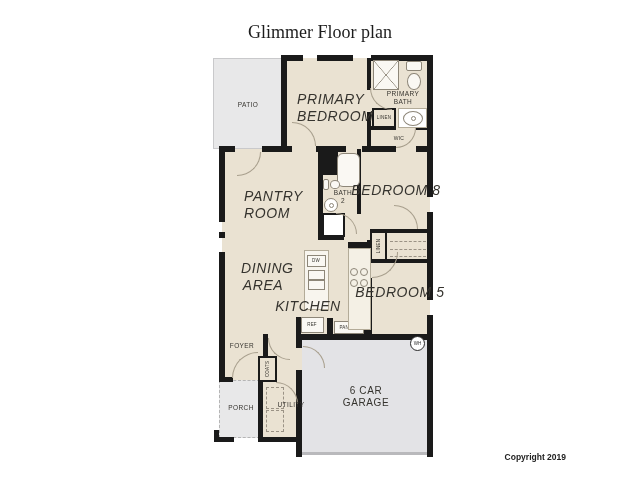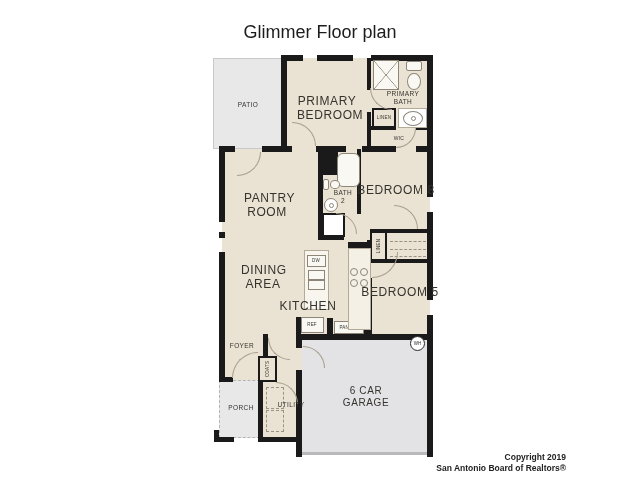--- a/index.html
+++ b/index.html
@@ -8,21 +8,21 @@
   #canvas{position:absolute;inset:0;width:640px;height:480px;}
   
   .floor{position:absolute;background:var(--floor,#eae2d2);}
   .outdoor{position:absolute;background:var(--outdoor,#e8e8e9);}
   .garagefloor{position:absolute;background:var(--garage,#e3e3e6);}
   
   .w{position:absolute;background:var(--wall,#1a1a1a);}
   
   .lbl{position:absolute;transform:translate(-50%,-50%);text-align:center;
        color:var(--text,#35332e);letter-spacing:.6px;line-height:1.2;font-weight:400;}
-  .lbl.big{font-size:12px;}
+  .lbl.big{font-size:14px;font-style:italic;}
   .lbl.med{font-size:6.5px;letter-spacing:.4px;}
   .lbl.sm{font-size:4.5px;letter-spacing:.2px;}
   .lbl.nowrap{white-space:nowrap;}
   .lbl.vert{writing-mode:vertical-rl;transform:translate(-50%,-50%) rotate(180deg);}
   
   .fix{position:absolute;border:1px solid var(--fixture,#8d8678);background:#faf8f3;box-sizing:border-box;}
   .xpattern{background:
       linear-gradient(to top right, transparent calc(50% - .6px), var(--fixture,#8d8678) 50%, transparent calc(50% + .6px)),
       linear-gradient(to bottom right, transparent calc(50% - .6px), var(--fixture,#8d8678) 50%, transparent calc(50% + .6px)),
       #faf8f3;}
@@ -48,21 +48,21 @@
   .dashbox{position:absolute;border:1px dashed #9a9285;box-sizing:border-box;}
   .dashline{position:absolute;border-top:1px dashed #9a9285;}
   .arc{position:absolute;box-sizing:border-box;border:0 solid #a89f8d;background:transparent;}
   .arc.tl{border-left:1px solid #a89f8d;border-top:1px solid #a89f8d;border-top-left-radius:100%;}
   .arc.tr{border-right:1px solid #a89f8d;border-top:1px solid #a89f8d;border-top-right-radius:100%;}
   .arc.bl{border-left:1px solid #a89f8d;border-bottom:1px solid #a89f8d;border-bottom-left-radius:100%;}
   .arc.br{border-right:1px solid #a89f8d;border-bottom:1px solid #a89f8d;border-bottom-right-radius:100%;}
   .whcircle{position:absolute;border:1.5px solid #2a2a2a;border-radius:50%;background:#fff;
       display:flex;align-items:center;justify-content:center;font-size:4.5px;color:#2a2a2a;box-sizing:border-box;}
   #title{position:absolute;left:0;top:22px;width:640px;text-align:center;
-      font-size:18px;color:#1c1c1c;}
+      font-size:18px;color:#1c1c1c;font-family:Liberation Serif, serif;}
   #footer{position:absolute;right:74px;top:452px;text-align:right;
       font-size:8.5px;font-weight:bold;color:#222;line-height:1.25;}
 </style>
 </head>
 <body>
 
 <div id="canvas">
 
   <div id="title">Glimmer Floor plan</div>
 
@@ -193,16 +193,15 @@
   <div class="lbl big" style="left:263px;top:277px;width:44px;">DINING AREA</div>
   <div class="lbl big nowrap" style="left:308px;top:306px;">KITCHEN</div>
   <div class="lbl big nowrap" style="left:400px;top:292px;">BEDROOM 5</div>
   <div class="lbl med" style="left:242px;top:346px;">FOYER</div>
   <div class="lbl med" style="left:241px;top:408px;">PORCH</div>
   <div class="lbl med" style="left:291px;top:405px;">UTILITY</div>
   <div class="lbl" style="left:366px;top:397px;width:60px;font-size:10px;">6 CAR GARAGE</div>
 
   <div id="footer">
     <div>Copyright 2019</div>
-    <div>San Antonio Board of Realtors®</div>
   </div>
 
 </div>
 
 </body></html>

